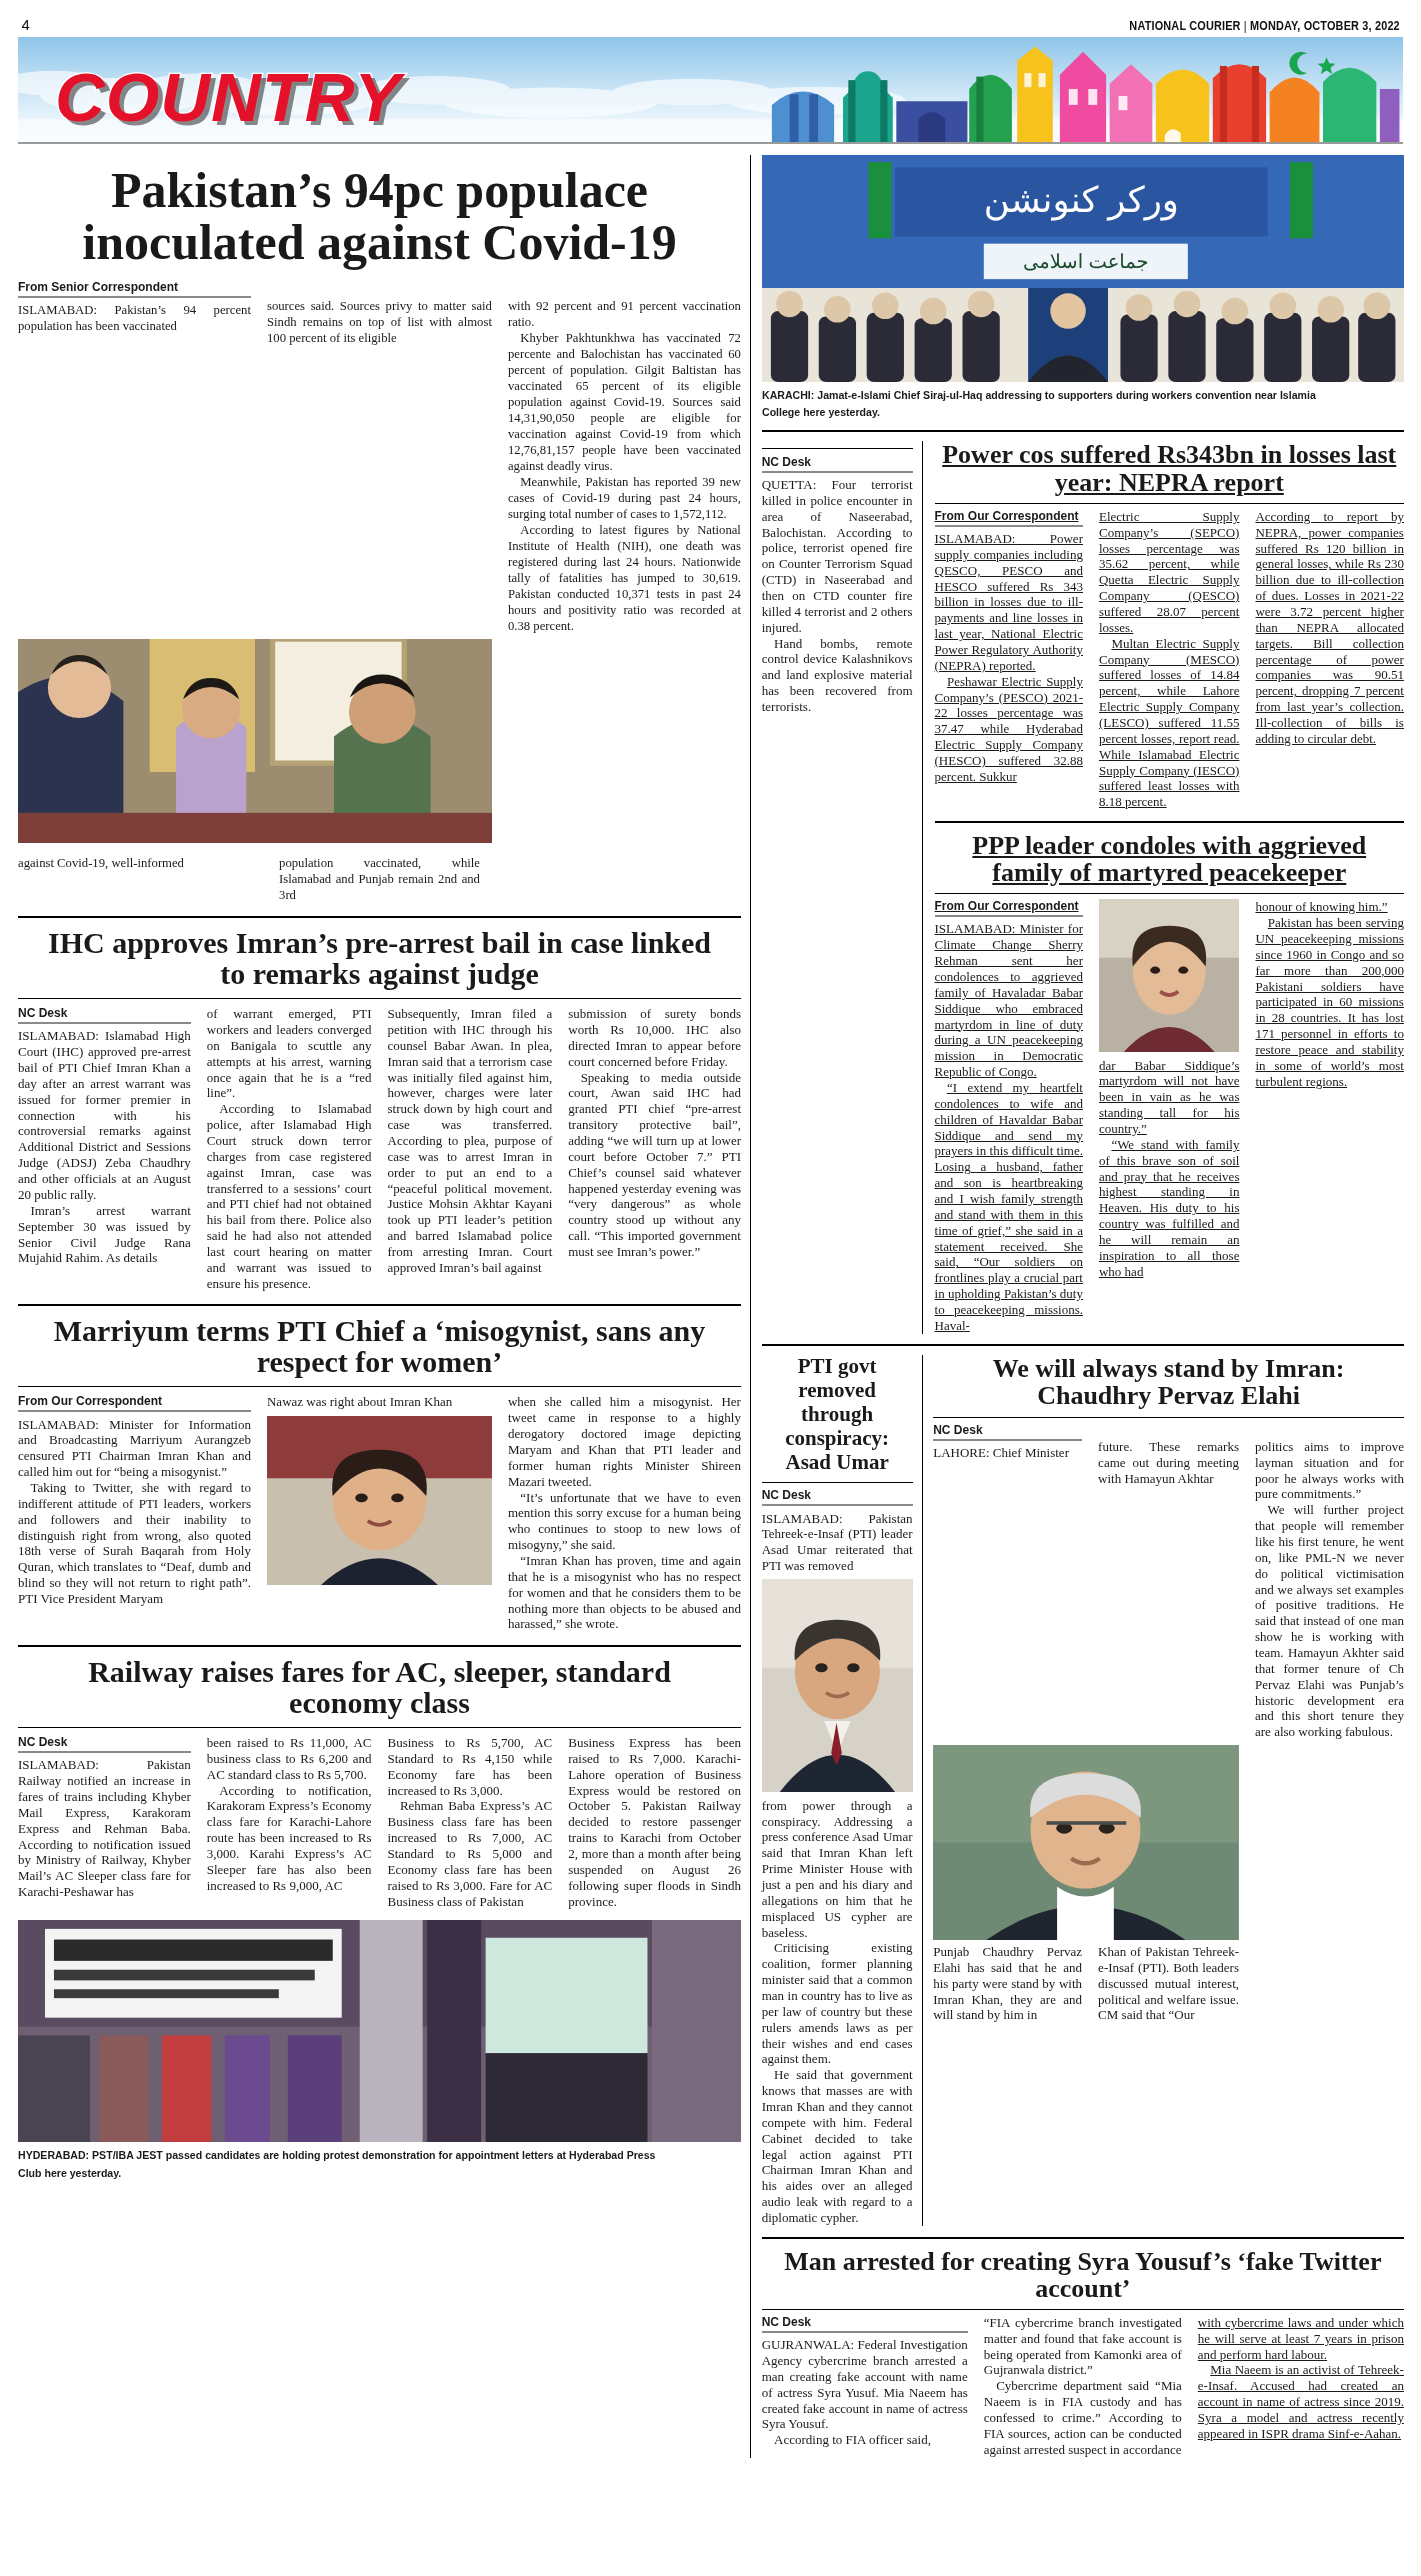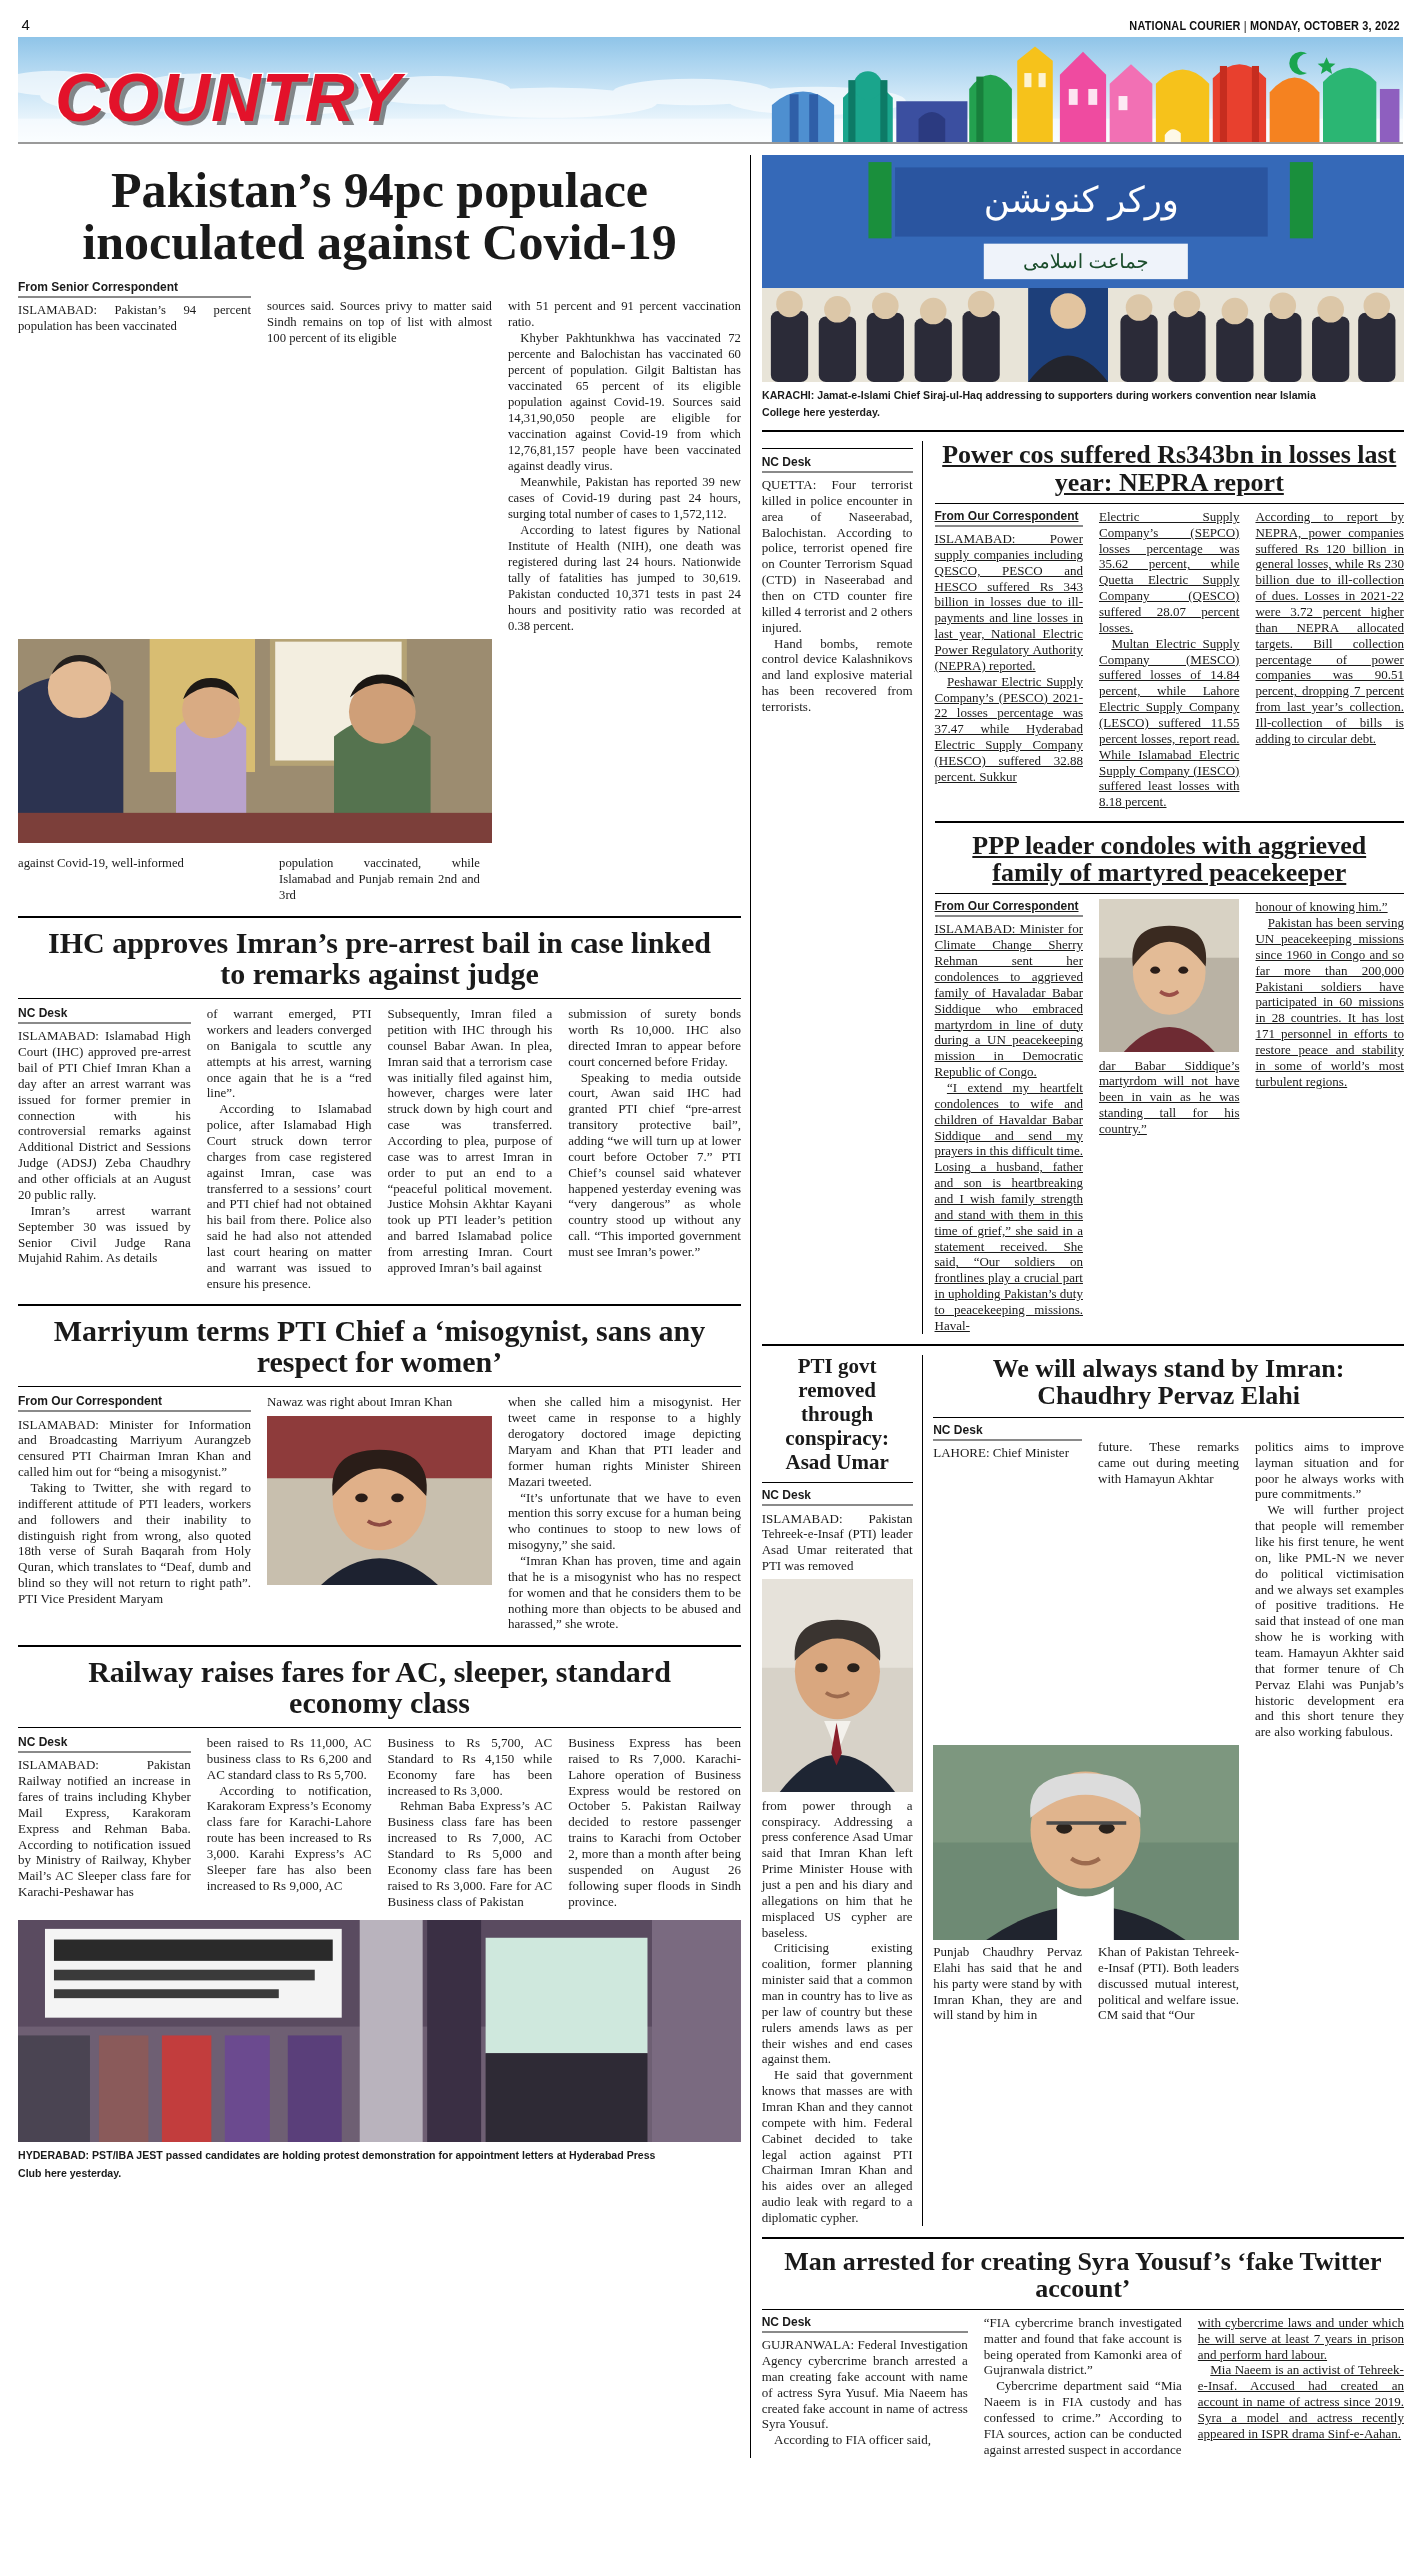--- a/index.html
+++ b/index.html
@@ -159,21 +159,21 @@
               <p class="first">ISLAMABAD: Pakistan’s 94 percent population has been vaccinated</p>
             </div>
           </div>
           <div style="width:33.33%;">
             <div class="body-col" style="margin-top:18px;">
               <p class="first">sources said. Sources privy to matter said Sindh remains on top of list with almost 100 percent of its eligible</p>
             </div>
           </div>
           <div style="width:33.33%;">
             <div class="body-col" style="margin-top:18px;">
-              <p class="first">with 51 percent and 91 percent vaccination ratio.</p>
+              <p class="first">with 92 percent and 91 percent vaccination ratio.</p>
               <p>Khyber Pakhtunkhwa has vaccinated 72 percente and Balochistan has vaccinated 60 percent of population. Gilgit Baltistan has vaccinated 65 percent of its eligible population against Covid-19. Sources said 14,31,90,050 people are eligible for vaccination against Covid-19 from which 12,76,81,157 people have been vaccinated against deadly virus.</p>
               <p>Meanwhile, Pakistan has reported 39 new cases of Covid-19 during past 24 hours, surging total number of cases to 1,572,112.</p>
               <p>According to latest figures by National Institute of Health (NIH), one death was registered during last 24 hours. Nationwide tally of fatalities has jumped to 30,619. Pakistan conducted 10,371 tests in past 24 hours and positivity ratio was recorded at 0.38 percent.</p>
             </div>
           </div>
         </div>
 
         <div style="display:flex; margin-top:5.3px;">
           <div style="width:480px;">
             <div class="photo" style="height:204px;background:linear-gradient(160deg,#6d6a62 0%,#8d8274 30%,#c9b98e 55%,#7d6f5e 100%);">
@@ -446,20 +446,21 @@
                     <ellipse cx="85" cy="82" rx="44" ry="48" fill="#e3bb96"></ellipse>
                     <path d="M41 76 q44 -56 88 0 q6 -46 -44 -46 q-50 0 -44 46 z" fill="#3a2a20"></path>
                     <path d="M30 172 q55 -56 110 0 z" fill="#6e2b33"></path>
                     <ellipse cx="68" cy="80" rx="6" ry="4" fill="#2a1d18"></ellipse>
                     <ellipse cx="102" cy="80" rx="6" ry="4" fill="#2a1d18"></ellipse>
                     <path d="M74 104 q11 8 22 0" stroke="#9b4f48" stroke-width="4" fill="none"></path>
                   </svg>
                 </div>
                 <div class="body-col body-sm">
                   <p class="first">dar Babar Siddique’s martyrdom will not have been in vain as he was standing tall for his country.”</p>
+                  <p>“We stand with family of this brave son of soil and pray that he receives highest standing in Heaven. His duty to his country was fulfilled and he will remain an inspiration to all those who had</p>
                 </div>
               </div>
               <div style="width:33.33%;">
                 <div class="body-col body-sm">
                   <p class="first">honour of knowing him.”</p>
                   <p>Pakistan has been serving UN peacekeeping missions since 1960 in Congo and so far more than 200,000 Pakistani soldiers have participated in 60 missions in 28 countries. It has lost 171 personnel in efforts to restore peace and stability in some of world’s most turbulent regions.</p>
                 </div>
               </div>
             </div>
           </div>

